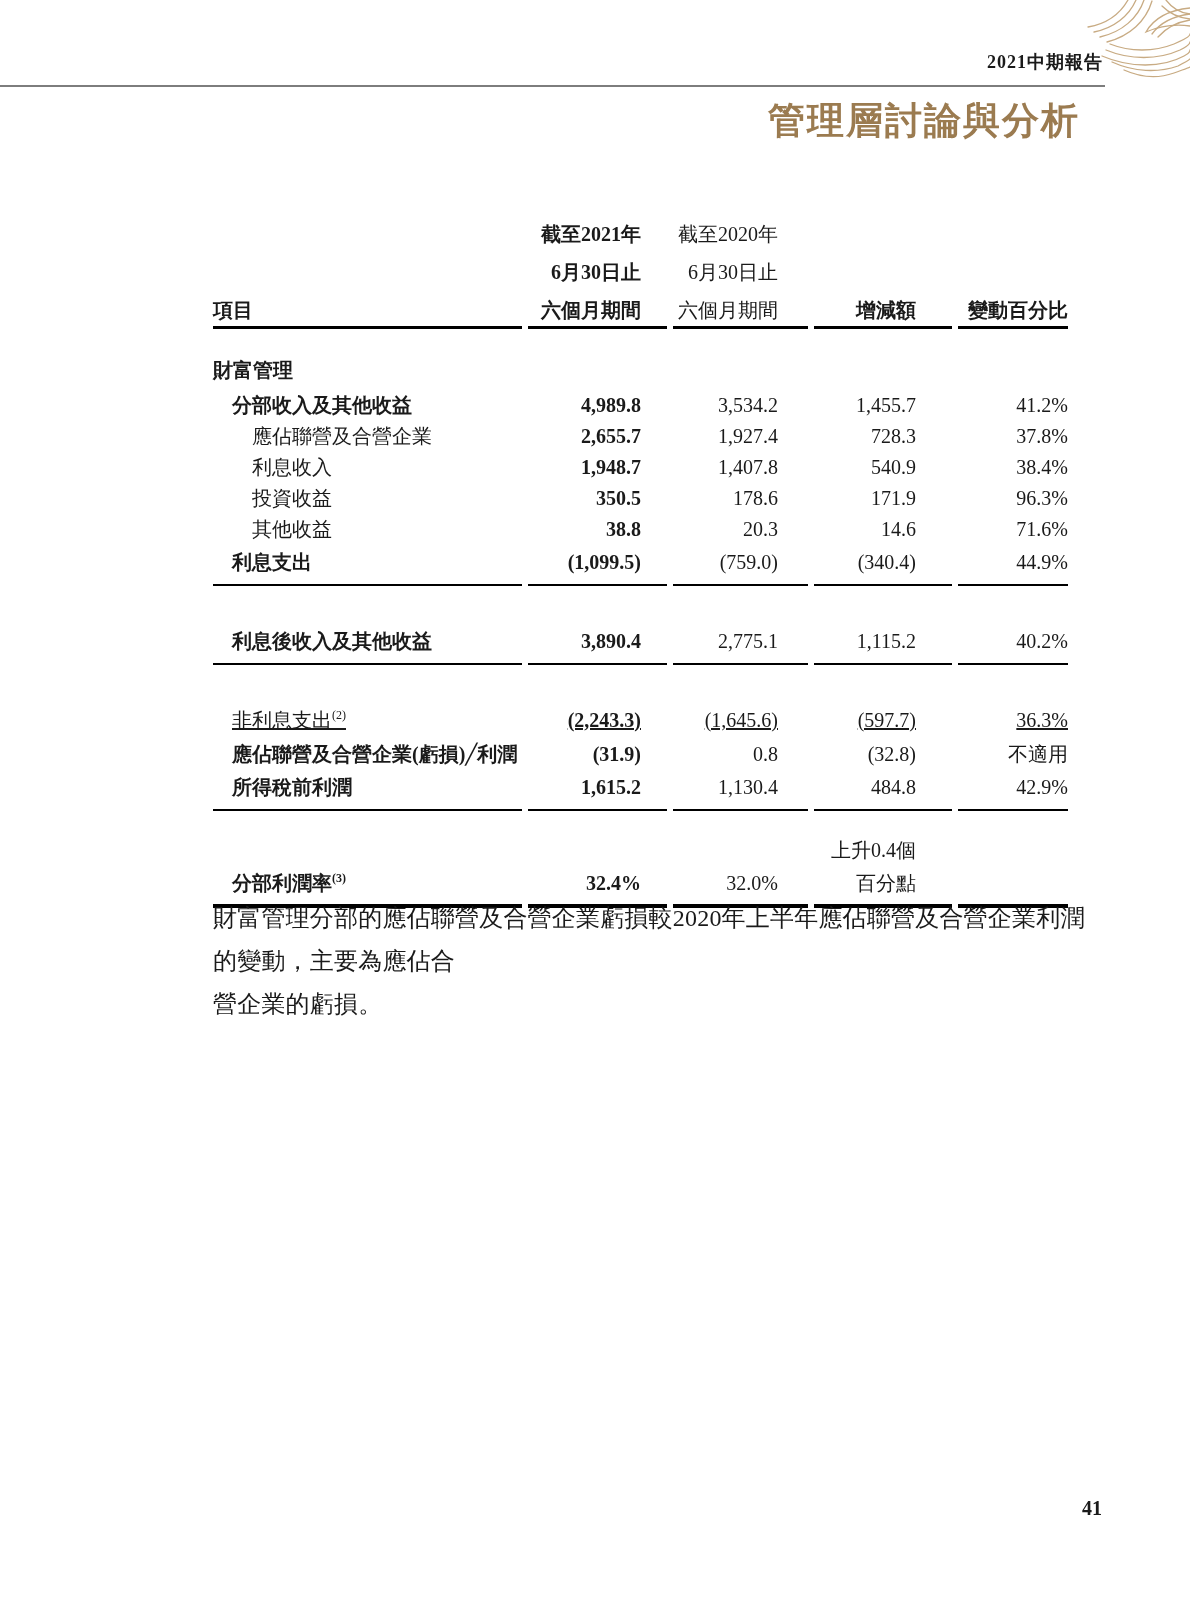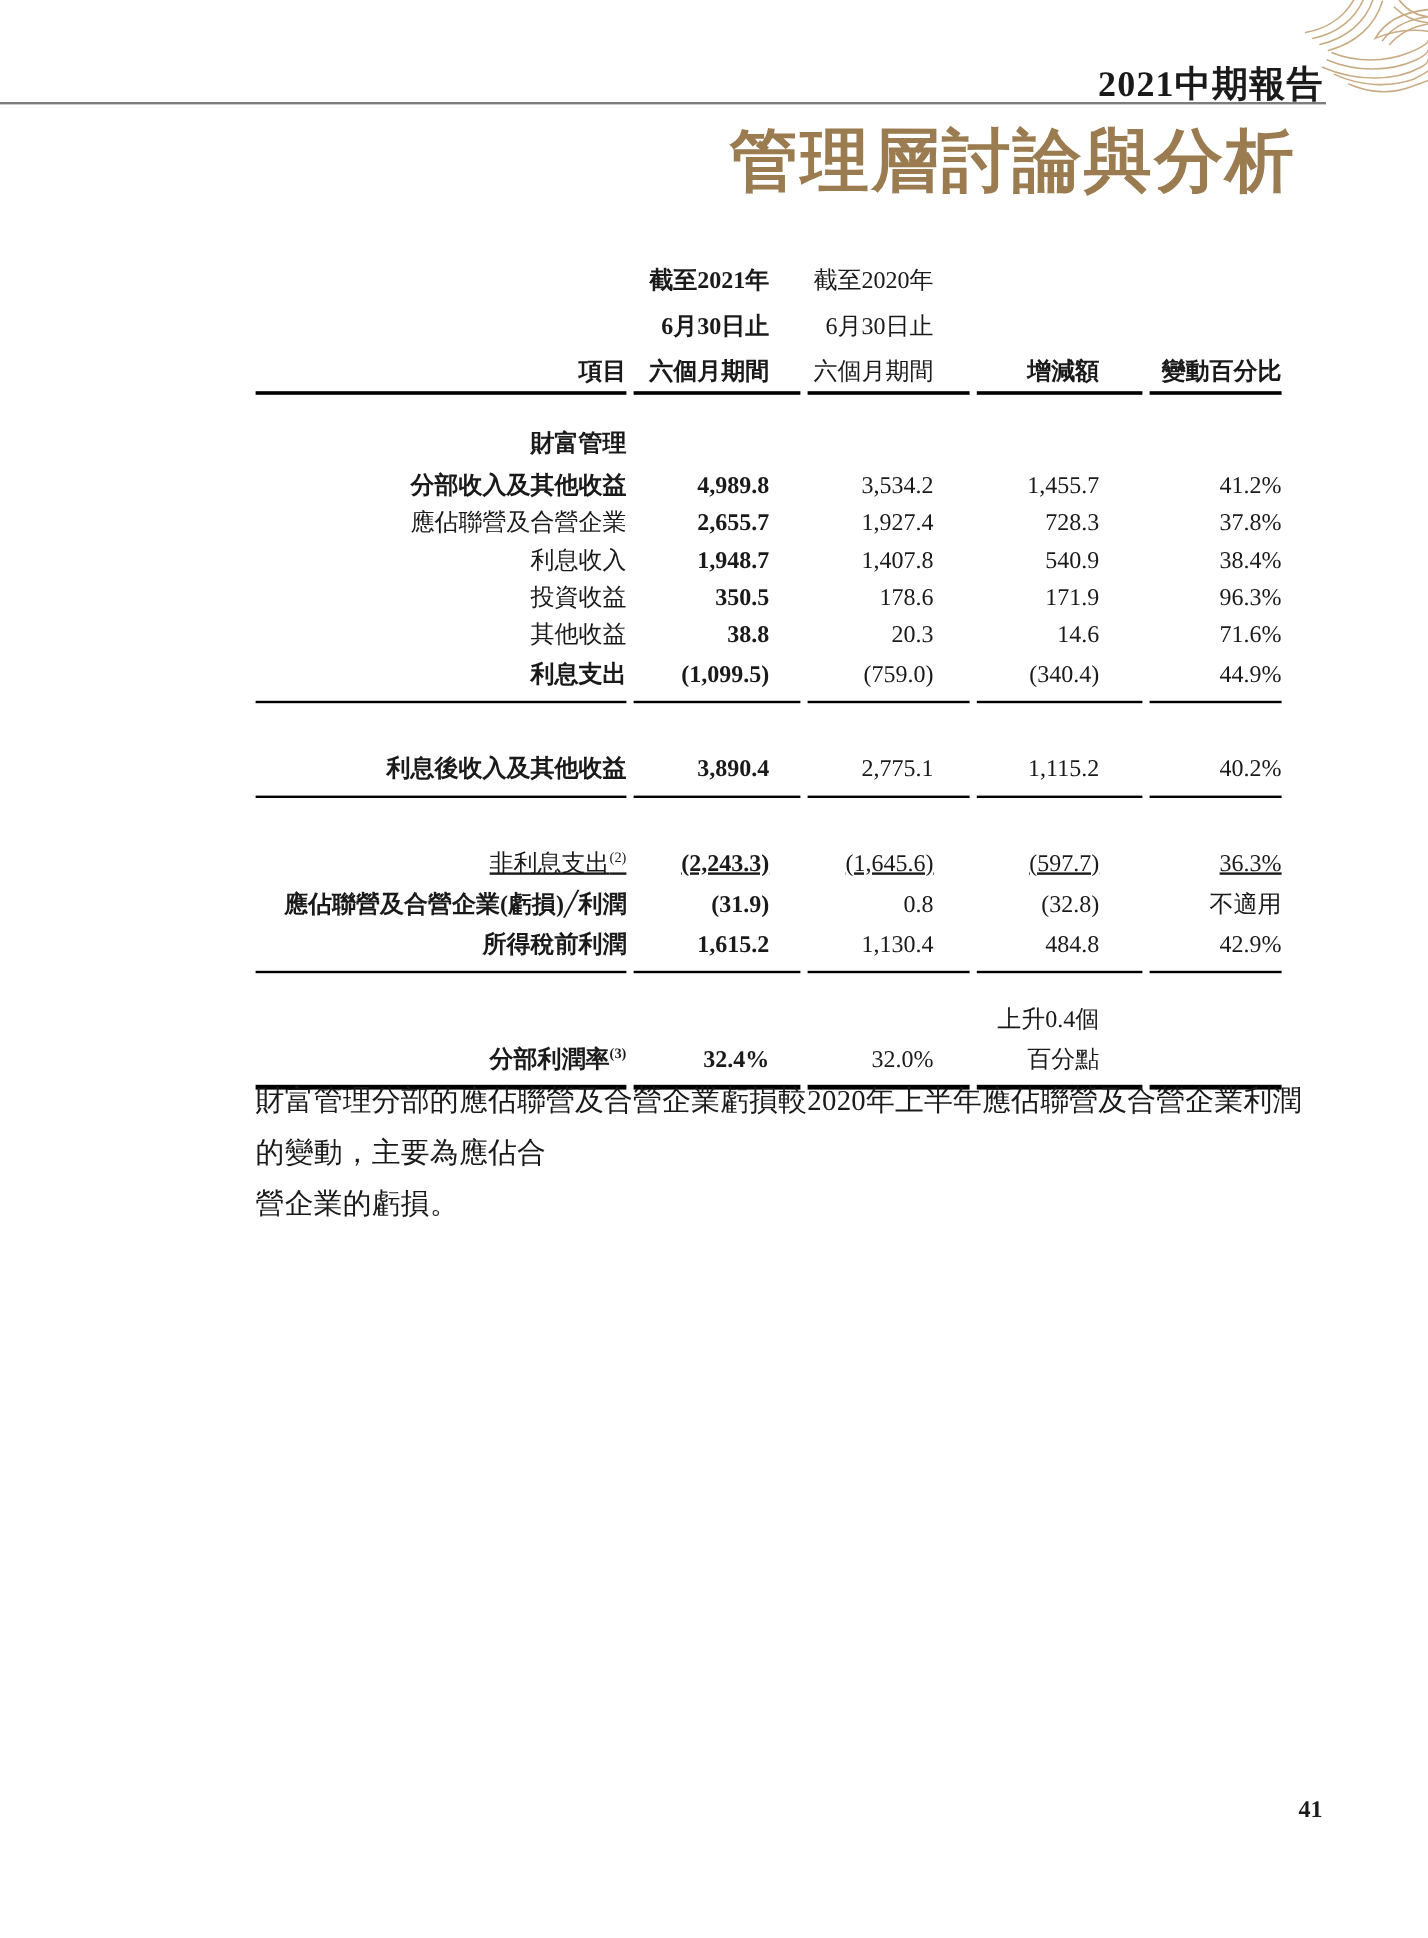--- a/index.html
+++ b/index.html
@@ -7,49 +7,49 @@
   body {
     width:1190px; height:1615px;
     position:relative;
     font-family:"Liberation Serif","DejaVu Serif",serif;
     color:#1a1a1a;
     overflow:hidden;
   }
   
   .report-badge {
     position:absolute; top:50px; right:87px;
-    font-size:30px; font-weight:bold; letter-spacing:1px;
+    font-size:18px; font-weight:bold; letter-spacing:1px;
   }
   .header-rule {
     position:absolute; top:85px; left:0; width:1105px; height:2px;
     background:#7d7d7d;
   }
   .corner-wave {
     position:absolute; top:0; right:0; width:140px; height:85px;
   }
   .page-title {
     position:absolute; top:96px; right:110px;
-    font-size:57px; font-weight:bold; letter-spacing:2px;
+    font-size:37px; font-weight:bold; letter-spacing:2px;
     color:#9b7b50;
   }
   
   .fin-table {
     position:absolute; left:213px; top:215px; width:855px;
     font-size:20px;
   }
   .trow {
     display:grid;
     grid-template-columns:309px 139px 135px 138px 110px;
     column-gap:6px;
     align-items:end;
   }
   .hrow .cell { line-height:38px; height:38px; }
   .brow .cell { line-height:31px; min-height:31px; }
   .cell { white-space:nowrap; }
-  .lab  { text-align:right; }
+  .lab  { text-align:left; }
   .num  { text-align:right; }
   .c1 { padding-right:26px; font-weight:bold; }
   .c2 { padding-right:30px; }
   .c3 { padding-right:36px; }
   .c4 { padding-right:0; }
   .b  { font-weight:bold; }
   .ind0 { padding-left:0; }
   .ind1 { padding-left:19px; }
   .ind2 { padding-left:39px; }
   .head-underline .cell { border-bottom:3px solid #000; padding-bottom:3px; }

